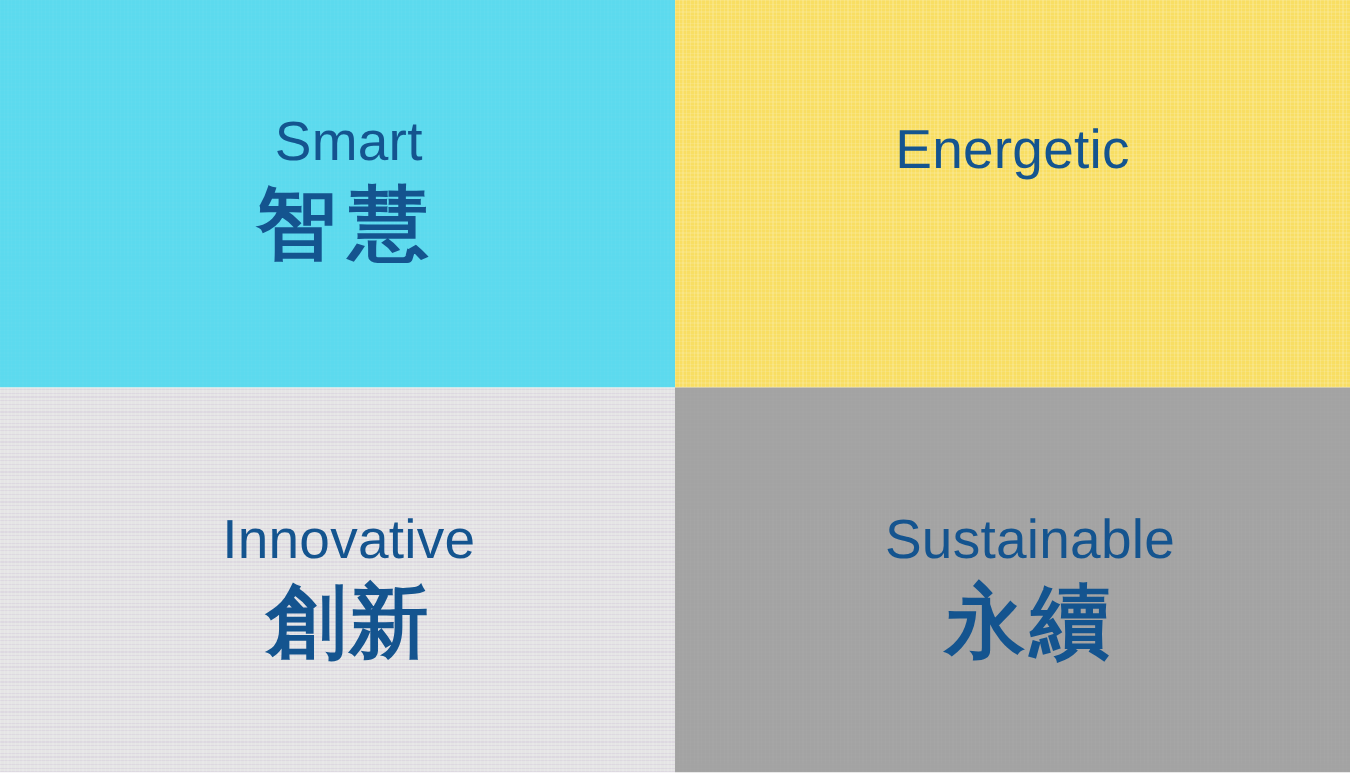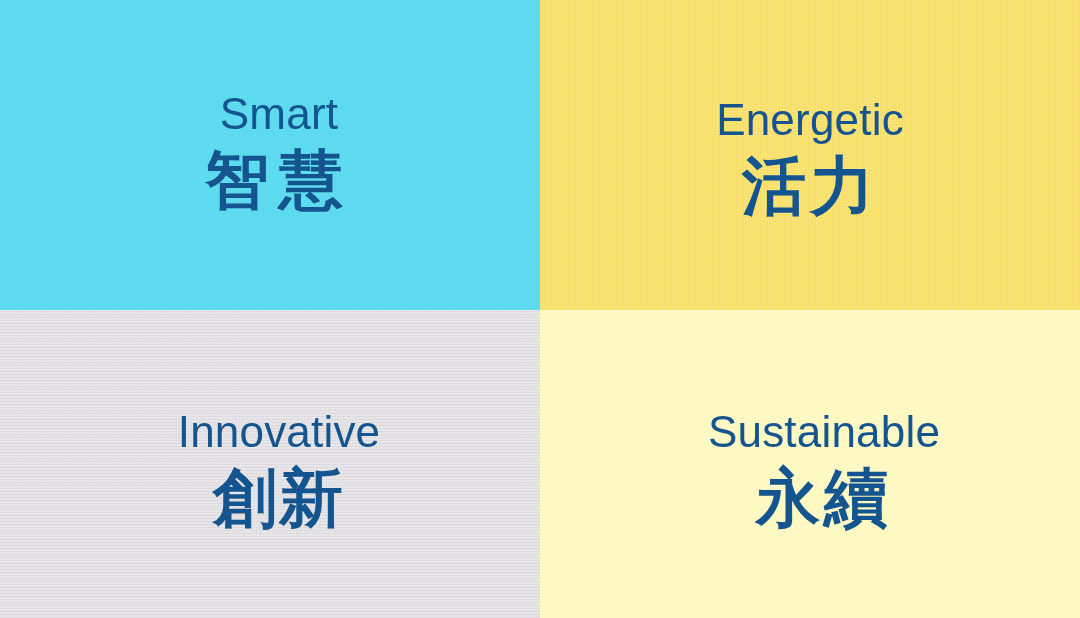--- a/index.html
+++ b/index.html
@@ -136,33 +136,32 @@
     <div class="panel-text" style="color: rgb(20, 84, 143);">
       <span class="word-en">Smart</span>
       <span class="word-zh">智慧</span>
     </div>
   </div>
 
   <div class="panel energetic" style="background-color: rgb(248, 222, 99);">
     <div class="texture"></div>
     <div class="panel-text" style="color: rgb(20, 84, 143);">
       <span class="word-en">Energetic</span>
-      <span class="word-zh">活力</span>
     </div>
   </div>
 
   <div class="panel innovative" style="background-color: #e5e5e5;">
     <div class="texture"></div>
     <div class="panel-text" style="color: rgb(20, 84, 143);">
       <span class="word-en">Innovative</span>
       <span class="word-zh">創新</span>
     </div>
   </div>
 
-  <div class="panel sustainable" style="background-color: #fef9c3;">
+  <div class="panel sustainable" style="background-color: #a3a3a3;">
     <div class="texture"></div>
     <div class="panel-text" style="color: rgb(20, 84, 143);">
       <span class="word-en">Sustainable</span>
       <span class="word-zh">永續</span>
     </div>
   </div>
 
 </div>
 
 </body></html>

